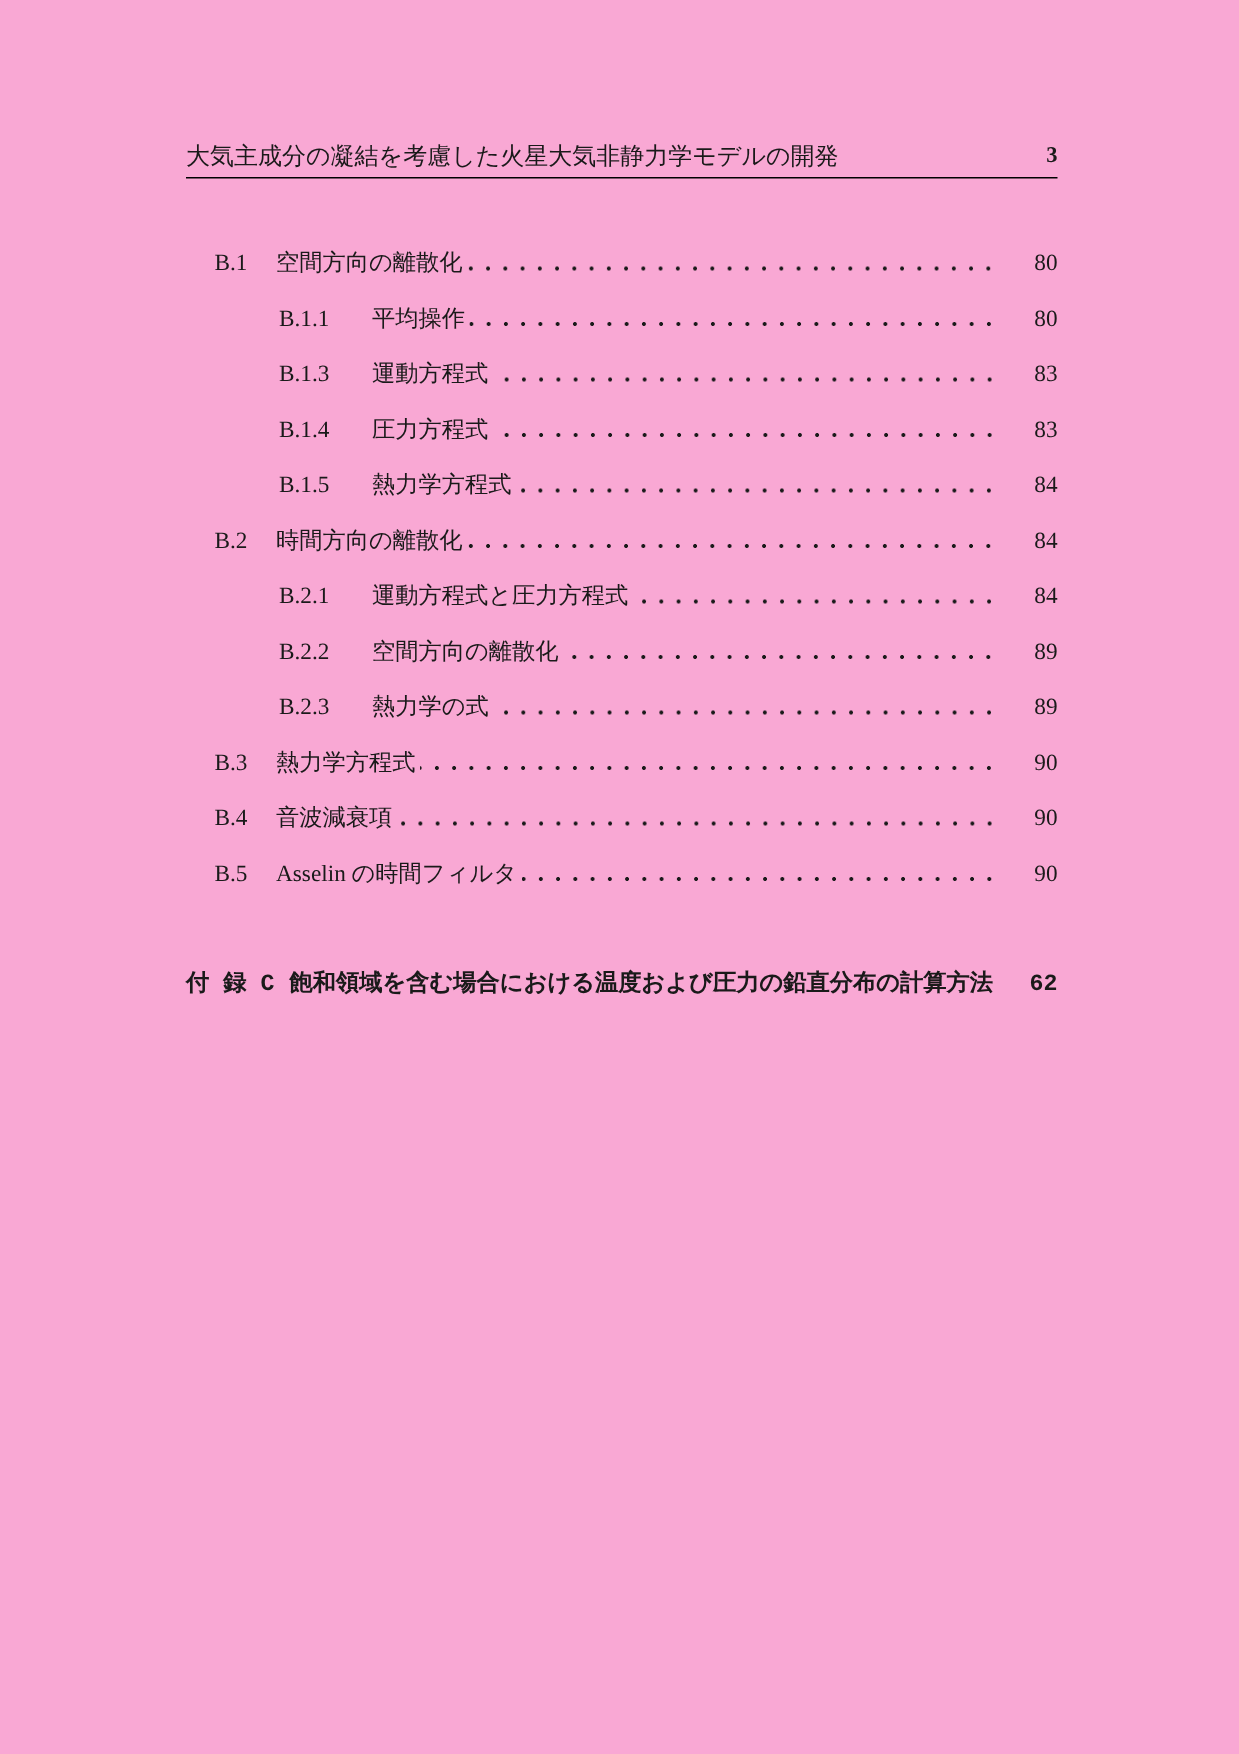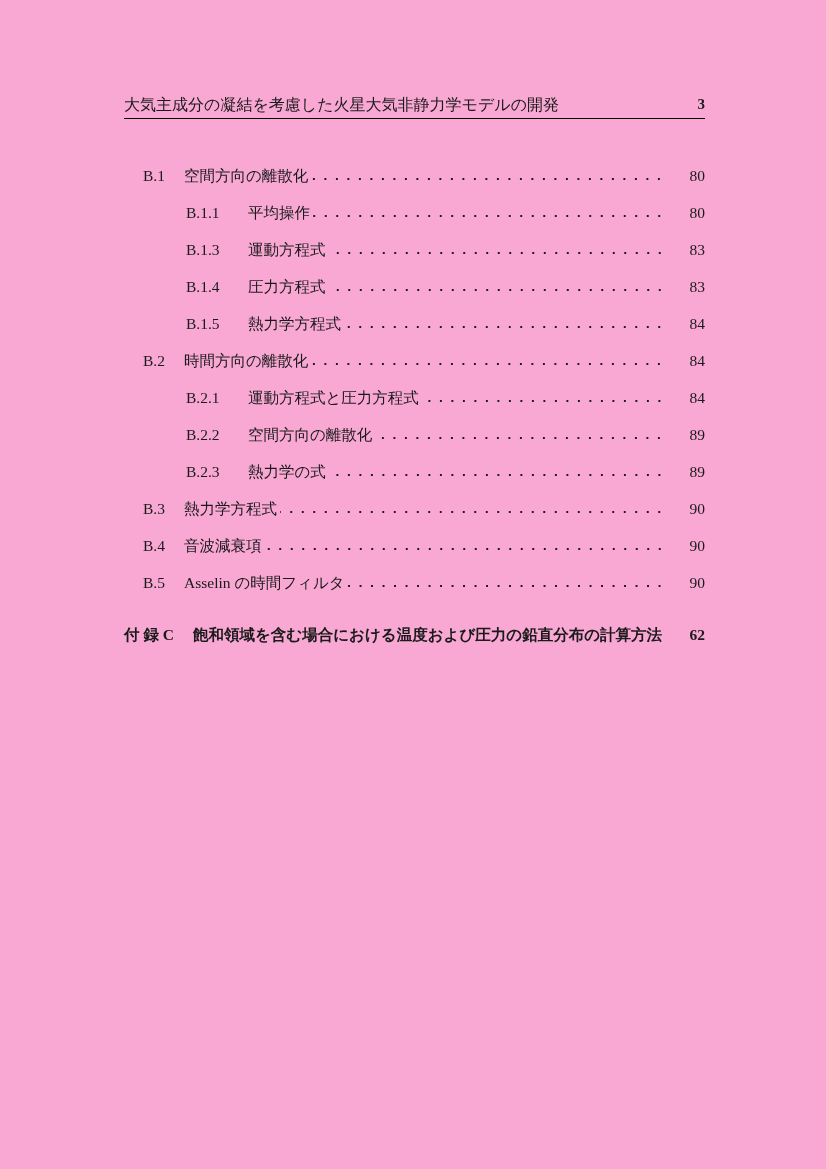--- a/index.html
+++ b/index.html
@@ -35,24 +35,25 @@
     flex:1 1 auto; min-width:12px; height:17px;
     margin-right:4px;
     background-image:radial-gradient(circle, #1a1a1a 1.1px, transparent 1.5px);
     background-size:11.5px 4px;
     background-repeat:repeat-x;
     background-position:right 3px top 10px;
   }
   .pg { flex:none; min-width:33px; text-align:right; }
   
   .appendix {
-    position:absolute; left:124px; top:626px; width:581px;
+    position:absolute; left:124px; top:647px; width:581px;
     display:flex; align-items:center;
     font-weight:bold; font-size:15.5px; line-height:18px;
     white-space:nowrap;
+    font-family:Liberation Mono, monospace;
   }
   .appendix .num { flex:none; width:69px; }
   .appendix .spacer { flex:1 1 auto; min-width:6px; }
   .appendix .pg { min-width:20px; }
   
   .footer {
     position:absolute; left:124px; top:1040px; width:581px;
     border-top:1px solid #000;
     padding-top:6px;
     display:flex; justify-content:space-between;

